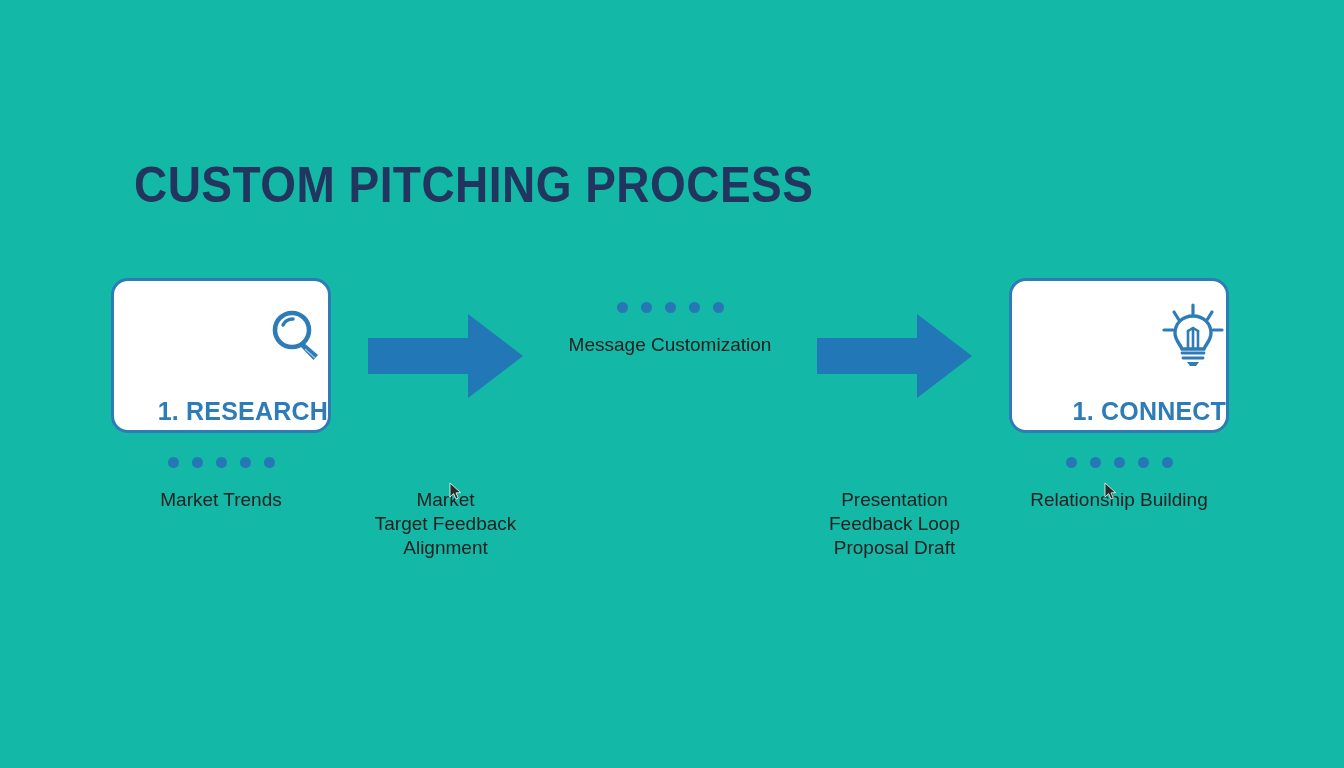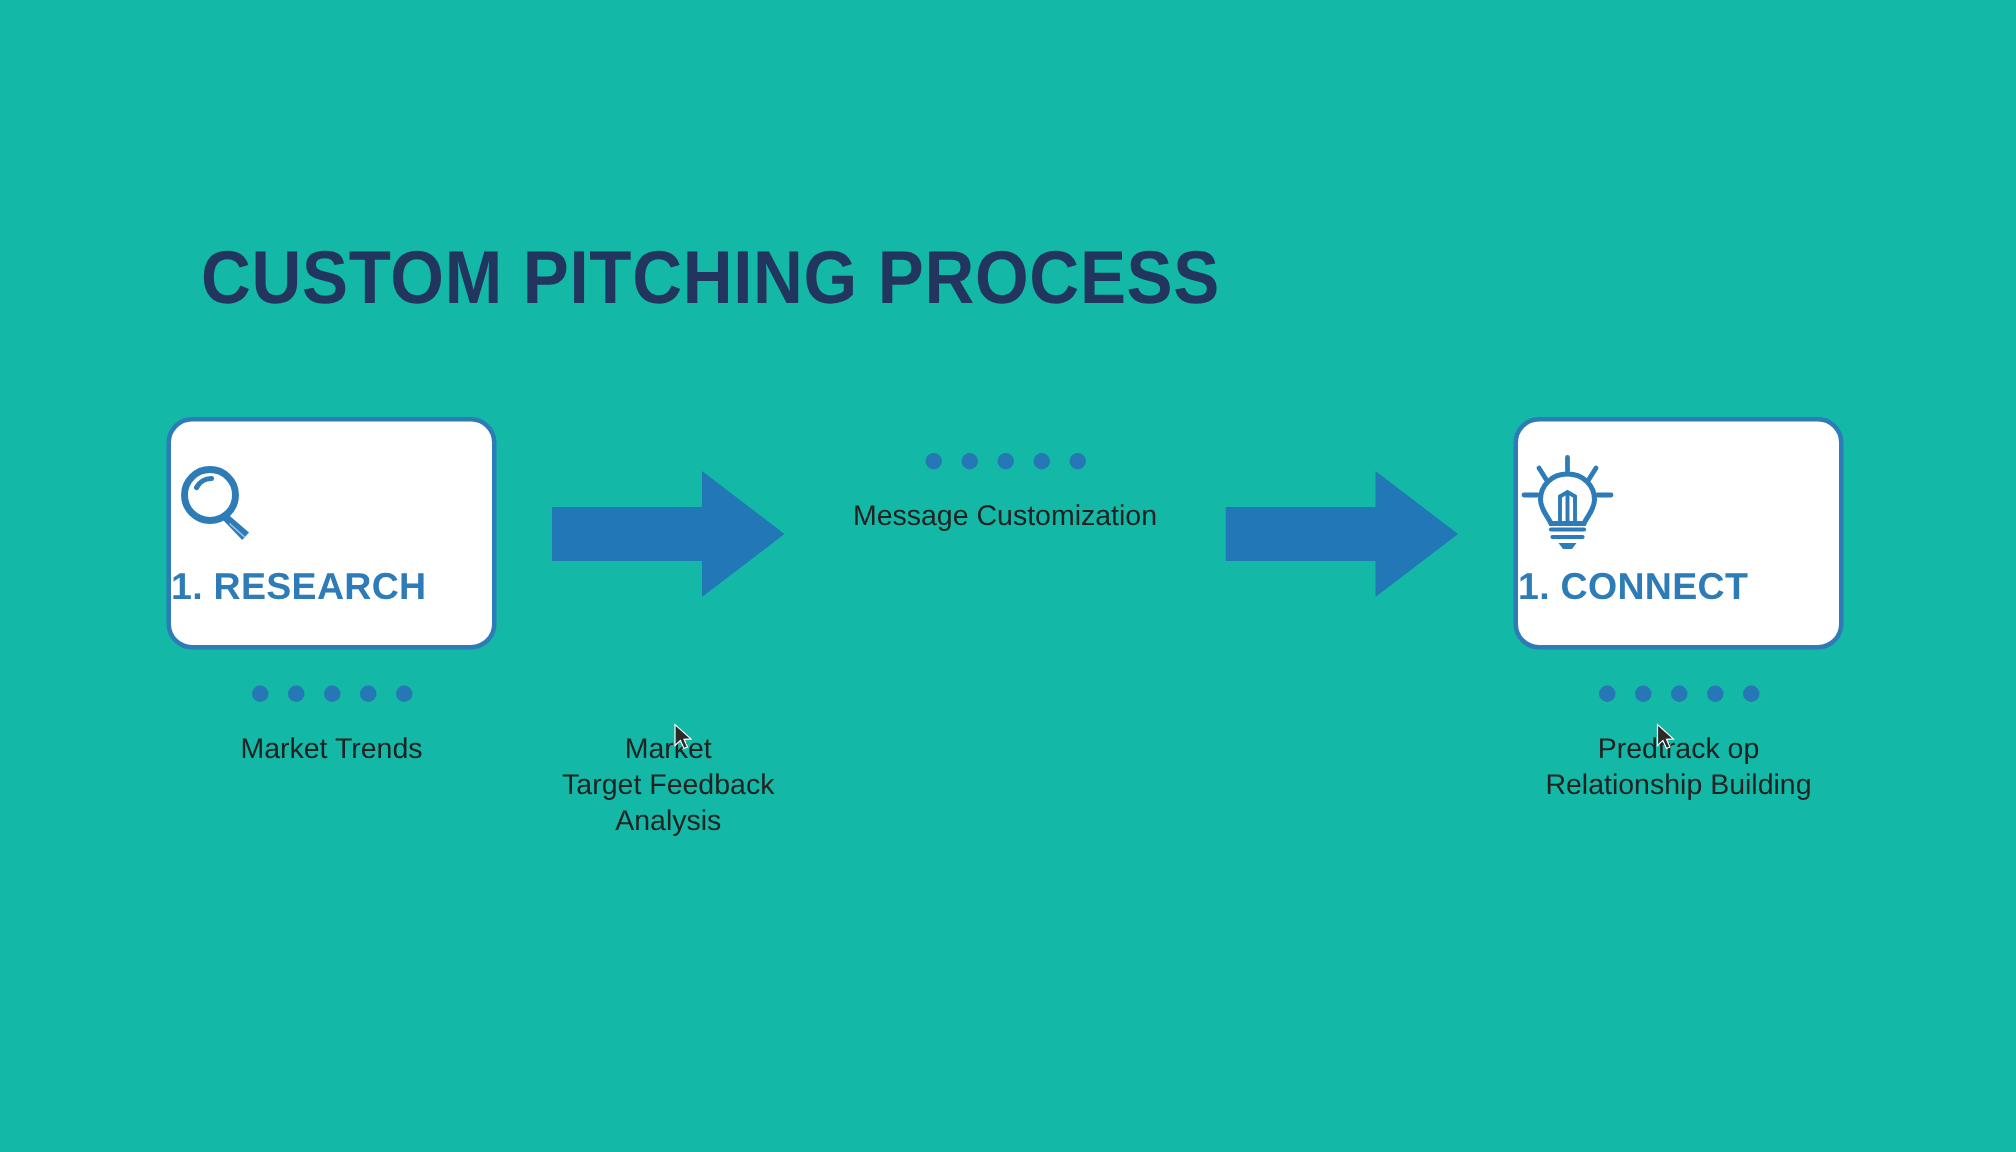--- a/index.html
+++ b/index.html
@@ -58,23 +58,24 @@
 
   .card {
     width: 220px;
     height: 155px;
     border: 3px solid #2d7cb8;
     border-radius: 17px;
     background: #ffffff;
     box-sizing: border-box;
     display: flex;
     flex-direction: column;
-    align-items: flex-start;
+    align-items: flex-end;
     justify-content: flex-start;
     padding-top: 18px;
+    gap: 20px;
   }
 
   .card-icon {
     height: 74px;
     display: flex;
     align-items: center;
     justify-content: center;
   }
 
   .card-label {
@@ -164,21 +165,21 @@
     <div class="col col-arrow">
       <div class="arrow-wrap">
         <svg width="155" height="84" viewBox="0 0 155 84">
           <path d="M0 24 L100 24 L100 0 L155 42 L100 84 L100 60 L0 60 Z" fill="#2277b6"></path>
         </svg>
       </div>
       <div class="dots-spacer"></div>
       <div class="caption">
         <div>Market</div>
         <div>Target Feedback</div>
-        <div>Analysis</div>
+        <div>Alignment</div>
       </div>
     </div>
 
     <div class="col col-card">
       <div class="dots">
         <span class="dot"></span>
         <span class="dot"></span>
         <span class="dot"></span>
         <span class="dot"></span>
         <span class="dot"></span>
@@ -188,20 +189,25 @@
       </div>
     </div>
 
     <div class="col col-arrow">
       <div class="arrow-wrap">
         <svg width="155" height="84" viewBox="0 0 155 84">
           <path d="M0 24 L100 24 L100 0 L155 42 L100 84 L100 60 L0 60 Z" fill="#2277b6"></path>
         </svg>
       </div>
       <div class="dots-spacer"></div>
+      <div class="caption">
+        <div>Presentation</div>
+        <div>Feedback Loop</div>
+        <div>Proposal Draft</div>
+      </div>
     </div>
 
     <div class="col col-card">
       <div class="card">
         <div class="card-icon">
           <svg width="66" height="66" viewBox="0 0 66 66">
             <g stroke="#2d7cb8" stroke-width="3.2" stroke-linecap="round">
               <line x1="33" y1="2" x2="33" y2="11"></line>
               <line x1="14" y1="9" x2="19" y2="17"></line>
               <line x1="52" y1="9" x2="47" y2="17"></line>
@@ -225,21 +231,20 @@
         <div class="card-label">1. CONNECT</div>
       </div>
       <div class="dots">
         <span class="dot"></span>
         <span class="dot"></span>
         <span class="dot"></span>
         <span class="dot"></span>
         <span class="dot"></span>
       </div>
       <div class="caption">
-        <div>Predtrack op</div>
         <div>Relationship Building</div>
       </div>
     </div>
 
   </div>
 
   <div class="cursor" style="left:449px; top:482px;">
     <svg width="13" height="18" viewBox="0 0 13 18">
       <path d="M1 1 L1 15 L4.6 11.6 L7 17 L9.3 16 L7 10.9 L11.6 10.6 Z" fill="#2a2a2a" stroke="#ffffff" stroke-width="0.8"></path>
     </svg>

